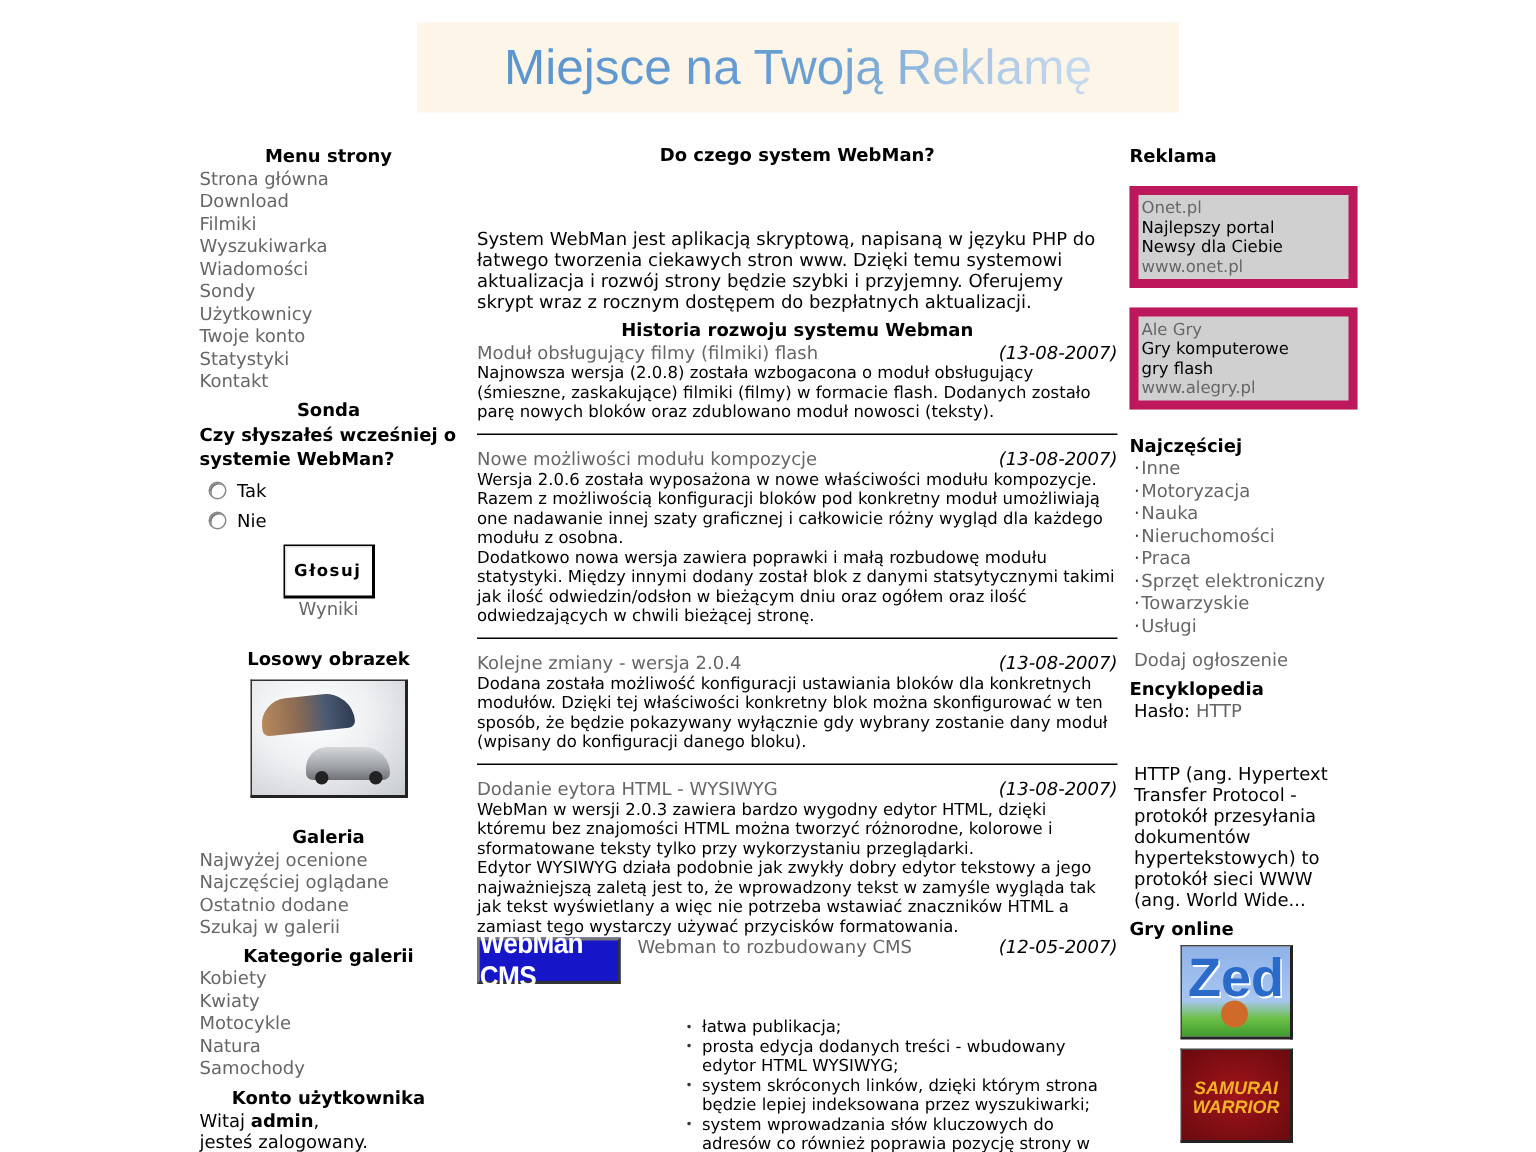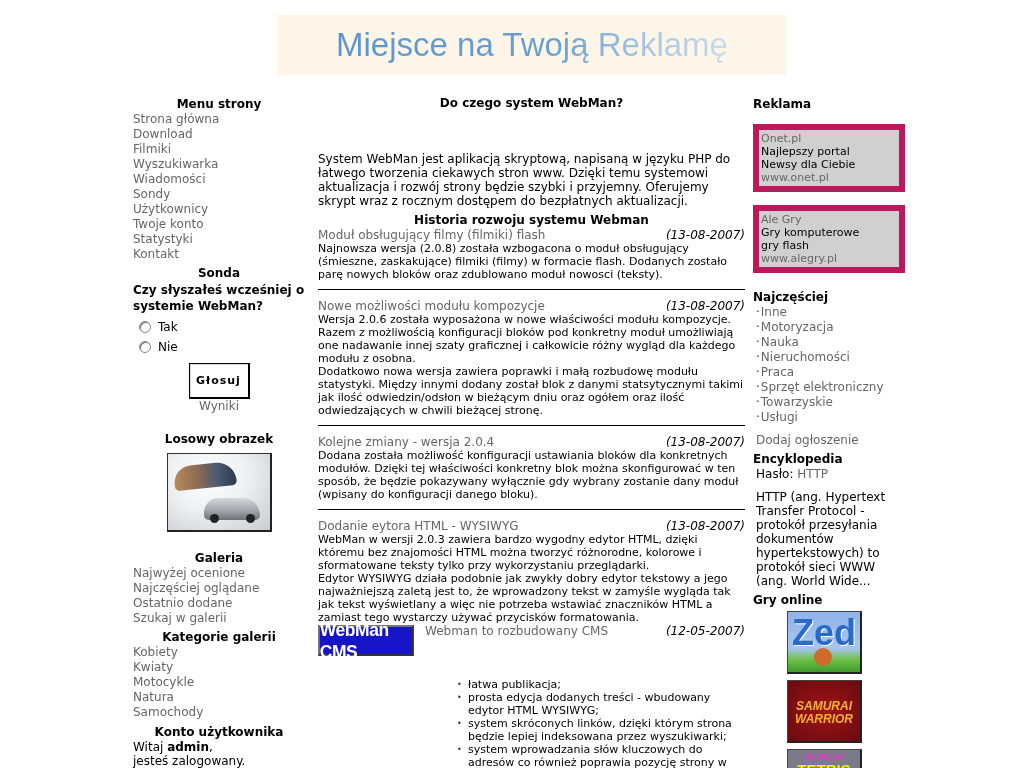--- a/index.html
+++ b/index.html
@@ -211,21 +211,21 @@
   <a class="cat-item">Nauka</a>
   <a class="cat-item">Nieruchomości</a>
   <a class="cat-item">Praca</a>
   <a class="cat-item">Sprzęt elektroniczny</a>
   <a class="cat-item">Towarzyskie</a>
   <a class="cat-item">Usługi</a>
   <a class="link" style="display:block;margin-top:8px;font-size:12px;line-height:15px;padding-left:3px">Dodaj ogłoszenie</a>
 
   <div class="r-title" style="margin-top:3px">Encyklopedia</div>
   <div class="enc-text"><span>Hasło: </span><a class="link">HTTP</a></div>
-  <div class="enc-text" style="margin-top:9px;width:135px">HTTP (ang. Hypertext Transfer Protocol - protokół przesyłania dokumentów hypertekstowych) to protokół sieci WWW (ang. World Wide...</div>
+  <div class="enc-text" style="margin-top:28px;width:135px">HTTP (ang. Hypertext Transfer Protocol - protokół przesyłania dokumentów hypertekstowych) to protokół sieci WWW (ang. World Wide...</div>
 
   <div class="r-title" style="margin-top:4px">Gry online</div>
   <div style="height:3px"></div>
   <a class="game g-zed">
     <span class="gtxt" style="top:0;font-size:36px;color:#2a6ac8;text-shadow:1px 1px 0 #fff">Zed</span>
     <span style="position:absolute;left:26px;top:36px;width:18px;height:18px;border-radius:50%;background:#d06a2a"></span>
   </a>
   <a class="game g-sam">
     <span class="gtxt" style="top:18px;font-size:12px;color:#f3b22a;font-style:italic">SAMURAI</span>
     <span class="gtxt" style="top:31px;font-size:12px;color:#f3b22a;font-style:italic">WARRIOR</span>

